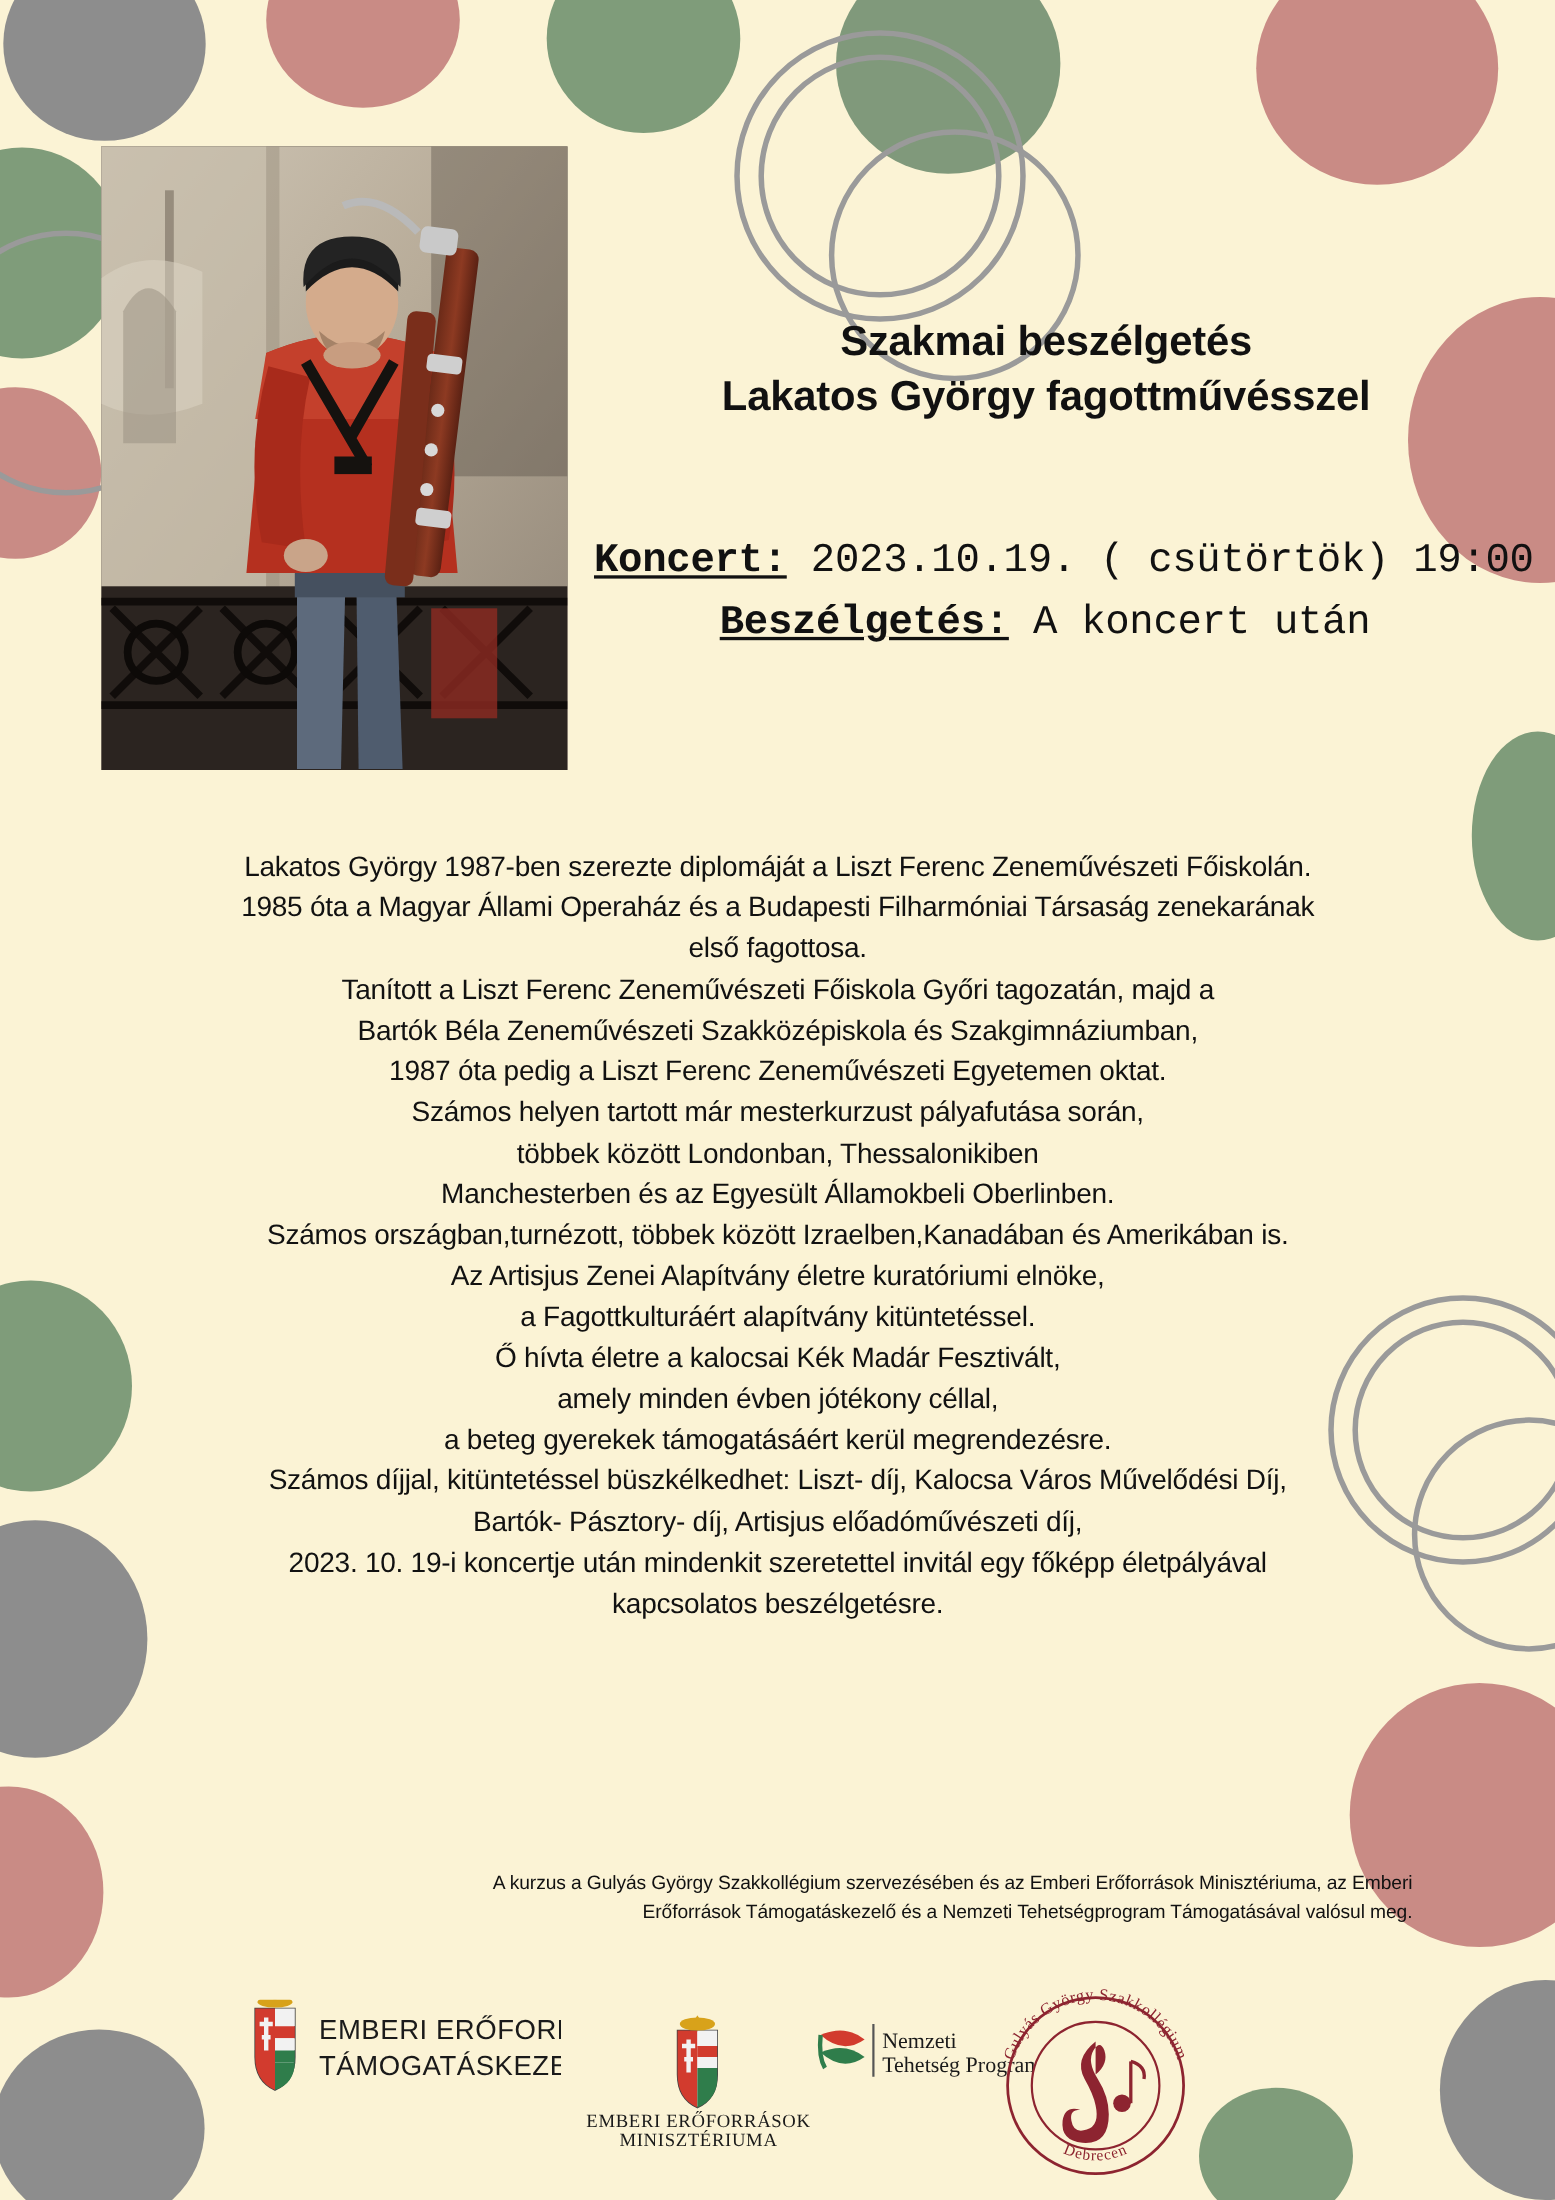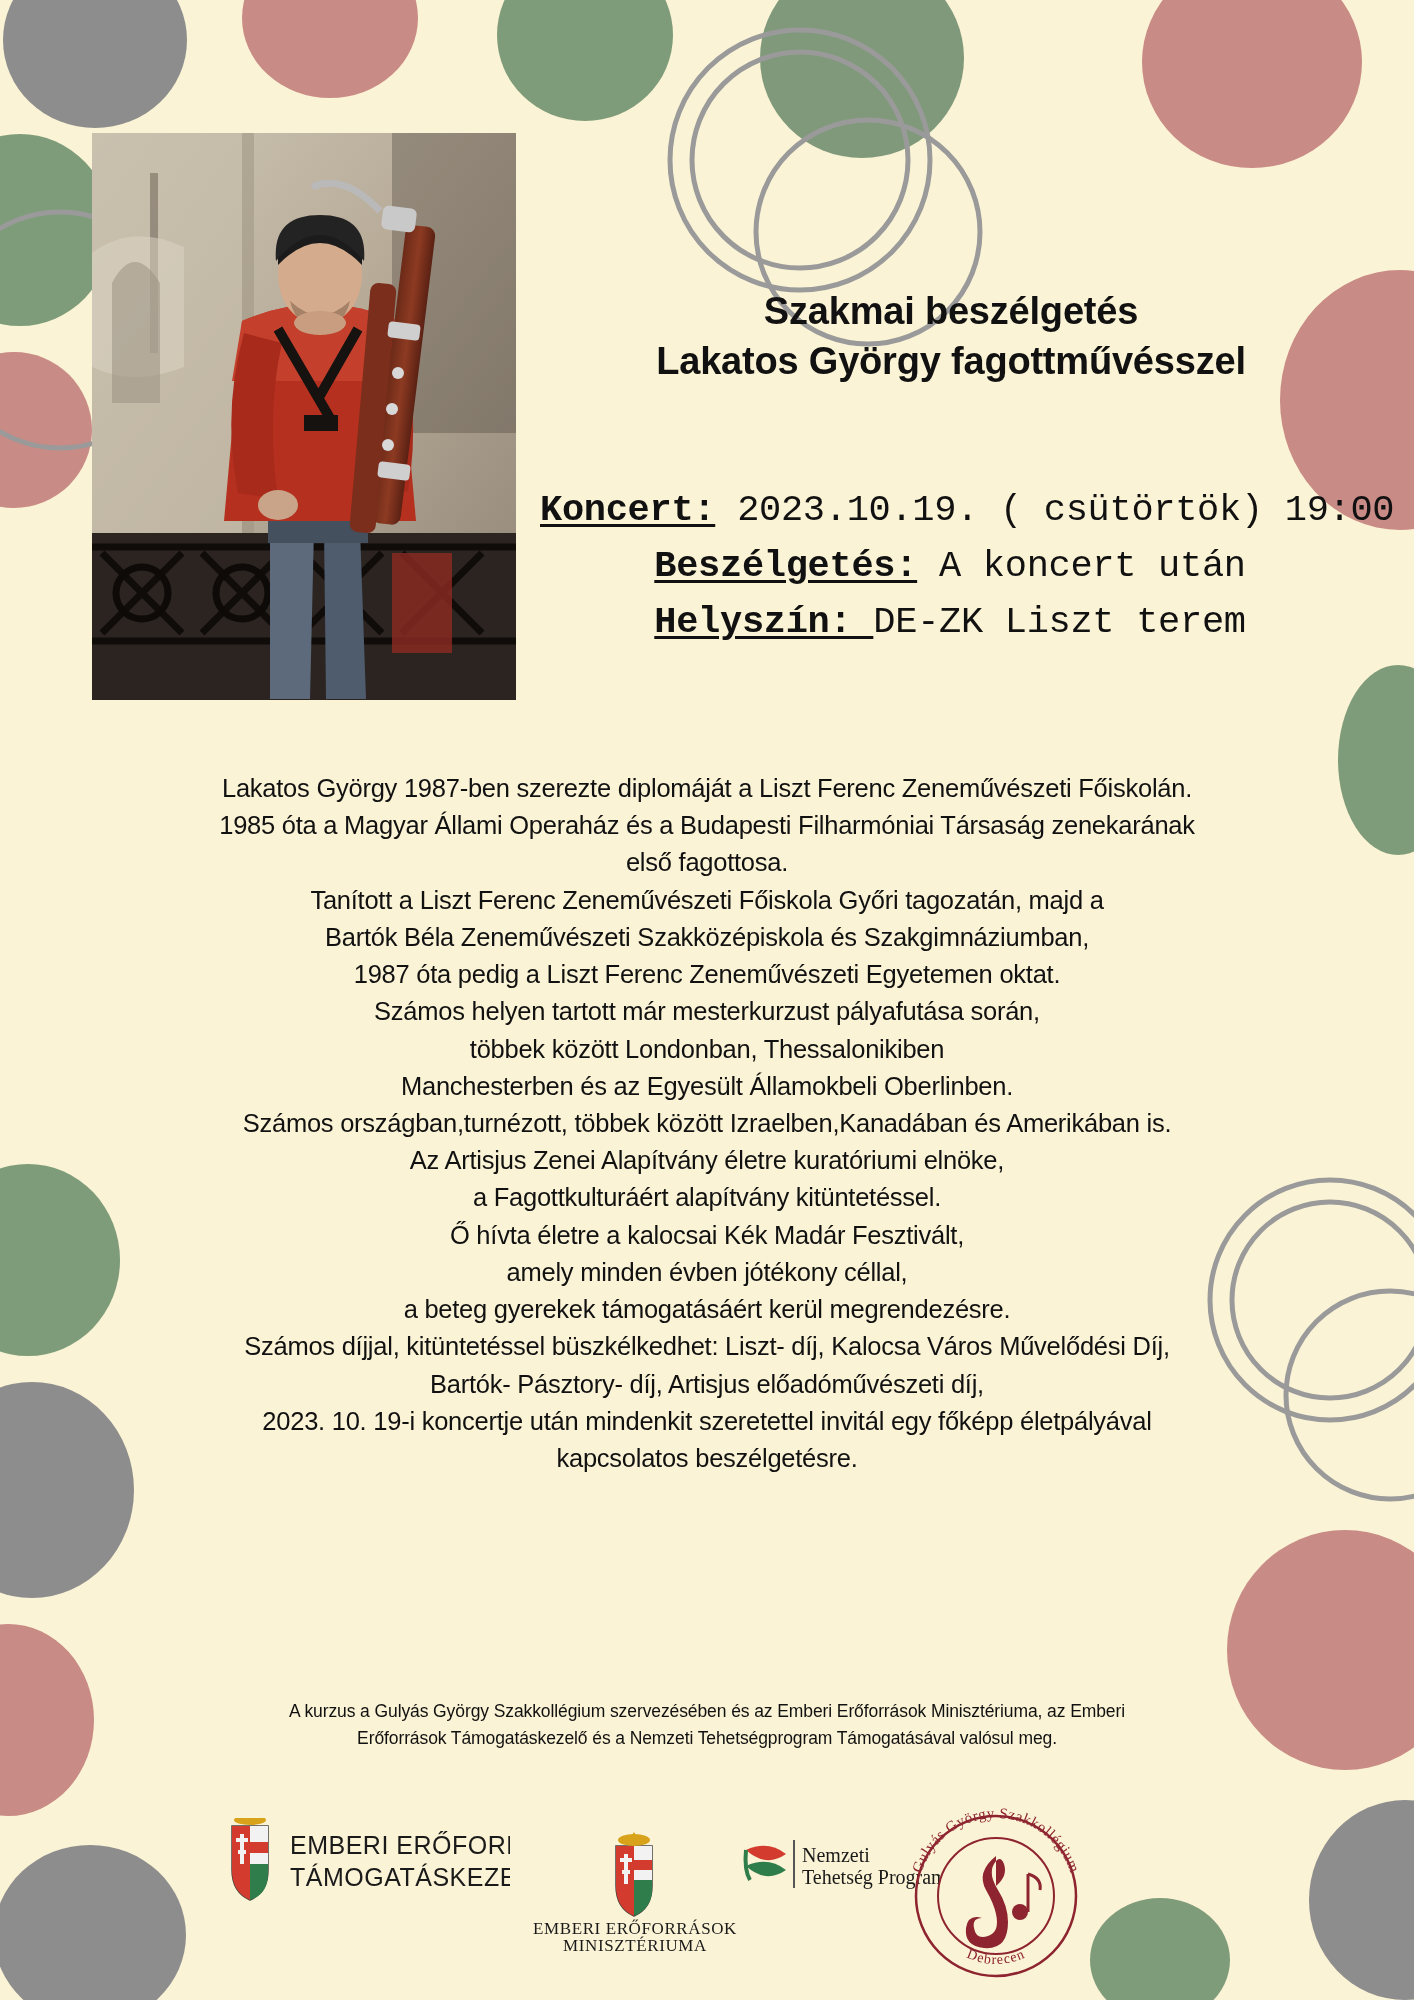--- a/index.html
+++ b/index.html
@@ -81,21 +81,21 @@
   }
   .bio .ln { white-space: nowrap; }
   .bio b { font-weight: normal; }
 
   
   .funding {
     position: absolute;
     left: 130px;
     top: 1698px;
     width: 1154px;
-    text-align: center;
+    text-align: right;
     font-size: 17.5px;
     line-height: 1.55;
     letter-spacing: -0.1px;
   }
 
   
   .logos {
     position: absolute;
     left: 210px;
     top: 1800px;
@@ -233,23 +233,20 @@
     <div>Szakmai beszélgetés</div>
     <div>Lakatos György fagottművésszel</div>
   </div>
 
   <div class="details">
     <div class="row">
       <span class="lbl">Koncert:</span><span> 2023.10.19. ( csütörtök)  19:00</span>
     </div>
     <div class="row">
       <span class="lbl">Beszélgetés:</span><span> A koncert után</span>
-    </div>
-    <div class="row">
-      <span class="lbl">Helyszín: </span><span>DE-ZK Liszt terem</span>
     </div>
   </div>
 
   <div class="bio" id="bio">
       <div class="ln"><b>Lakatos György</b><span> 1987-ben szerezte diplomáját a </span><b>Liszt Ferenc Zeneművészeti Főiskolán.</b></div>
       <div class="ln"><span>1985 óta a </span><b>Magyar Állami Operaház</b><span> és a </span><b>Budapesti Filharmóniai Társaság</b><span> zenekarának</span></div>
       <div class="ln"><span>első fagottosa.</span></div>
       <div class="ln"><span>Tanított a </span><b>Liszt Ferenc Zeneművészeti Főiskola Győri tagozatán</b><span>, majd a</span></div>
       <div class="ln"><b>Bartók Béla Zeneművészeti Szakközépiskola és Szakgimnáziumban,</b></div>
       <div class="ln"><span>1987 óta pedig a </span><b>Liszt Ferenc Zeneművészeti Egyetemen</b><span> oktat.</span></div>

